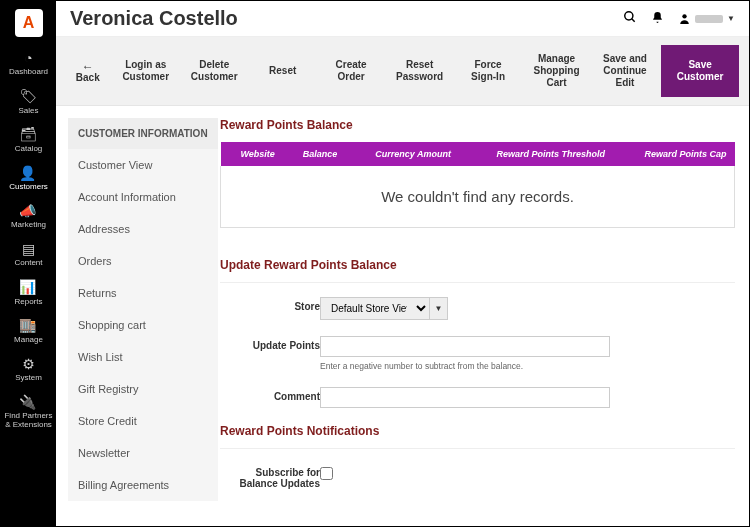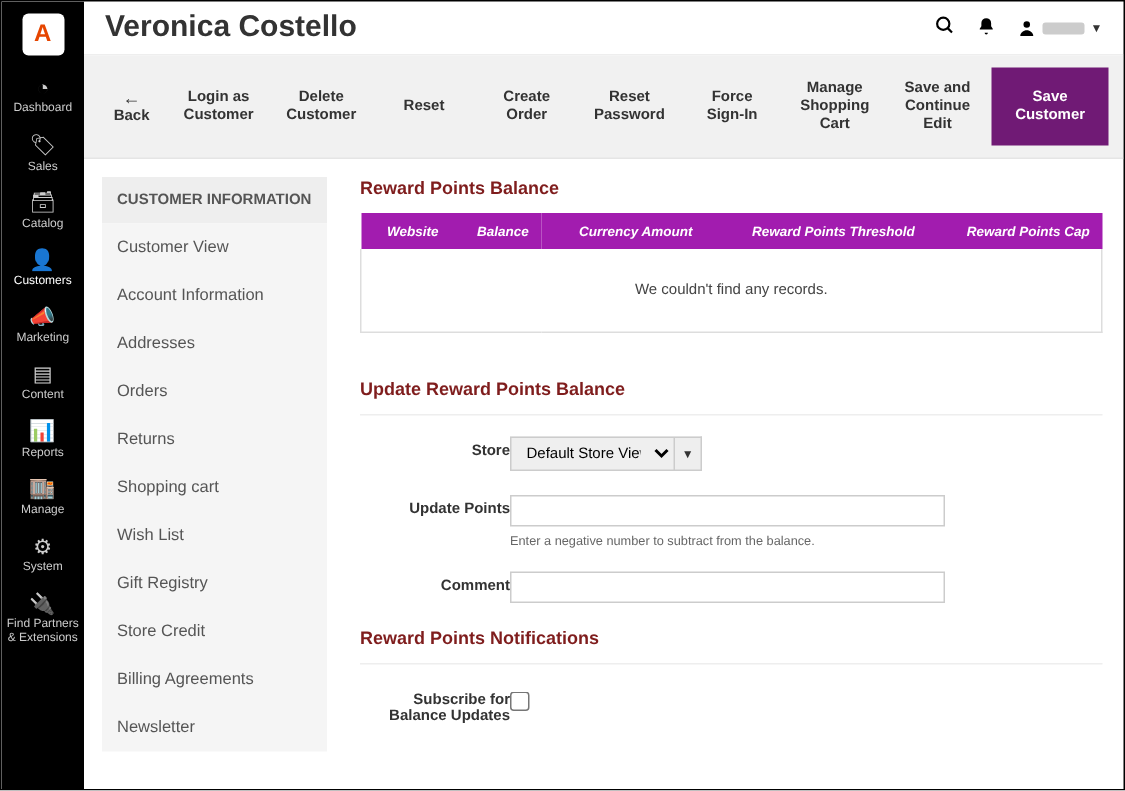--- a/index.html
+++ b/index.html
@@ -14,30 +14,30 @@
 .topbar { display: flex; align-items: center; padding: 6px 14px; border-bottom: 1px solid #eee;}
 .topbar h1 { font-size: 20px; font-weight: 600; flex: 1;}
 .topbar .tool { margin-left: 14px; font-size: 13px; cursor: pointer;}
 .topbar .user { display:flex; align-items:center; gap:4px;}
 .topbar .user .bar { width:28px; height:8px; background:#ccc; border-radius:2px;}
 .actionbar { display: flex; align-items: center; background: #f1f1f1; padding: 8px 10px; border-bottom: 1px solid #e5e5e5; gap: 4px; flex-wrap: nowrap;}
 .actionbar .act { text-align: center; font-size: 10px; font-weight: 600; line-height: 1.2; padding: 6px 6px; cursor: pointer; flex: 1;}
 .actionbar .back { flex: 0.6; }
 .actionbar .back .arrow { font-size: 12px; display:block;}
 .actionbar .save-cust { background: #701a75; color: #fff; padding: 14px 10px; flex: 1.1;}
-.content { flex: 1; display: flex; overflow: auto; padding: 12px 14px 0 12px; gap: 22px;}
+.content { flex: 1; display: flex; overflow: auto; padding: 12px 14px 0 12px; gap: 2px;}
 .infopanel { width: 150px; flex-shrink: 0;}
 .infopanel .panel-head { background: #eee; font-weight: 700; font-size: 10px; padding: 10px 10px; color: #555;}
 .infopanel .panel-body { background: #f5f5f5;}
 .infopanel .panel-item { padding: 10px 10px; font-size: 11px; color: #555; cursor: pointer;}
 .maincol { flex: 1; }
 .section-title { font-size: 12px; font-weight: 600; margin-bottom: 10px; color: #7f1d1d;}
 table.rw { width: 100%; border-collapse: collapse; margin-bottom: 30px;}
 table.rw th { background: #a21caf; color: #fff; font-size: 9px; text-align: right; padding: 7px 8px; font-weight: 600; font-style: italic;}
-table.rw td.empty { text-align: center; padding: 22px 20px; font-size: 10px; color: #444; border: 1px solid #ddd; border-top:none;}
+table.rw td.empty { text-align: center; padding: 22px 20px; font-size: 15px; color: #444; border: 1px solid #ddd; border-top:none;}
 .form-row { display: flex; align-items: flex-start; margin-bottom: 16px;}
 .form-row label { width: 100px; text-align: right; font-size: 10px; font-weight: 600; padding-top: 4px; color:#333;}
 .form-row .field { flex: 1; }
 .form-row select, .form-row input[type=text] { border: 1px solid #ccc; padding: 4px 6px; font-size: 10px;}
 .form-row select { width: 110px;}
 .form-row .sel-wrap { display:inline-flex; }
 .form-row .sel-btn { border:1px solid #ccc; border-left:none; background:#eee; width:18px; display:flex; align-items:center; justify-content:center; font-size:8px; cursor:pointer;}
 .form-row input[type=text] { width: 290px;}
 .form-row .hint { font-size: 8.5px; color: #666; margin-top: 4px;}
 .form-row input[type=checkbox]{ margin-top:4px;}
@@ -101,22 +101,22 @@
         <div class="panel-body" id="info-items">
             <div class="panel-item">Customer View</div>
             <div class="panel-item">Account Information</div>
             <div class="panel-item">Addresses</div>
             <div class="panel-item">Orders</div>
             <div class="panel-item">Returns</div>
             <div class="panel-item">Shopping cart</div>
             <div class="panel-item">Wish List</div>
             <div class="panel-item">Gift Registry</div>
             <div class="panel-item">Store Credit</div>
+            <div class="panel-item">Newsletter</div>
             <div class="panel-item">Billing Agreements</div>
-            <div class="panel-item">Newsletter</div>
           </div>
       </div>
       <div class="maincol">
         <div class="section-title">Reward Points Balance</div>
         <table class="rw">
           <thead>
               <tr id="balance-cols">
                 <th>Website</th>
                 <th>Balance</th>
                 <th>Currency Amount</th>

